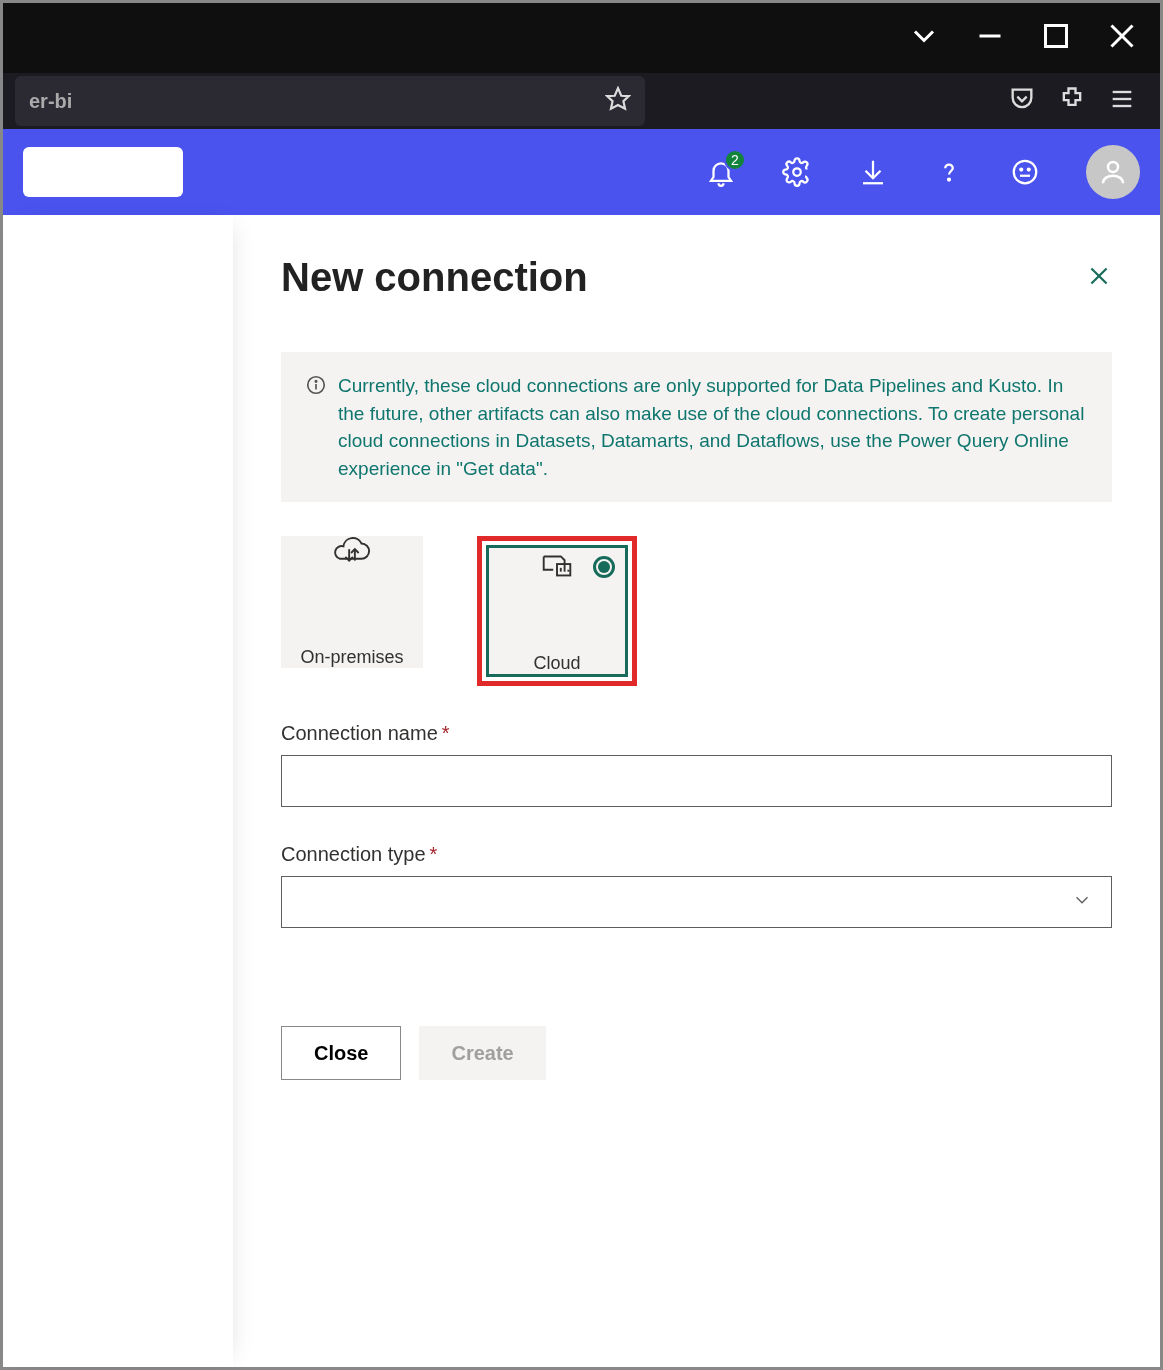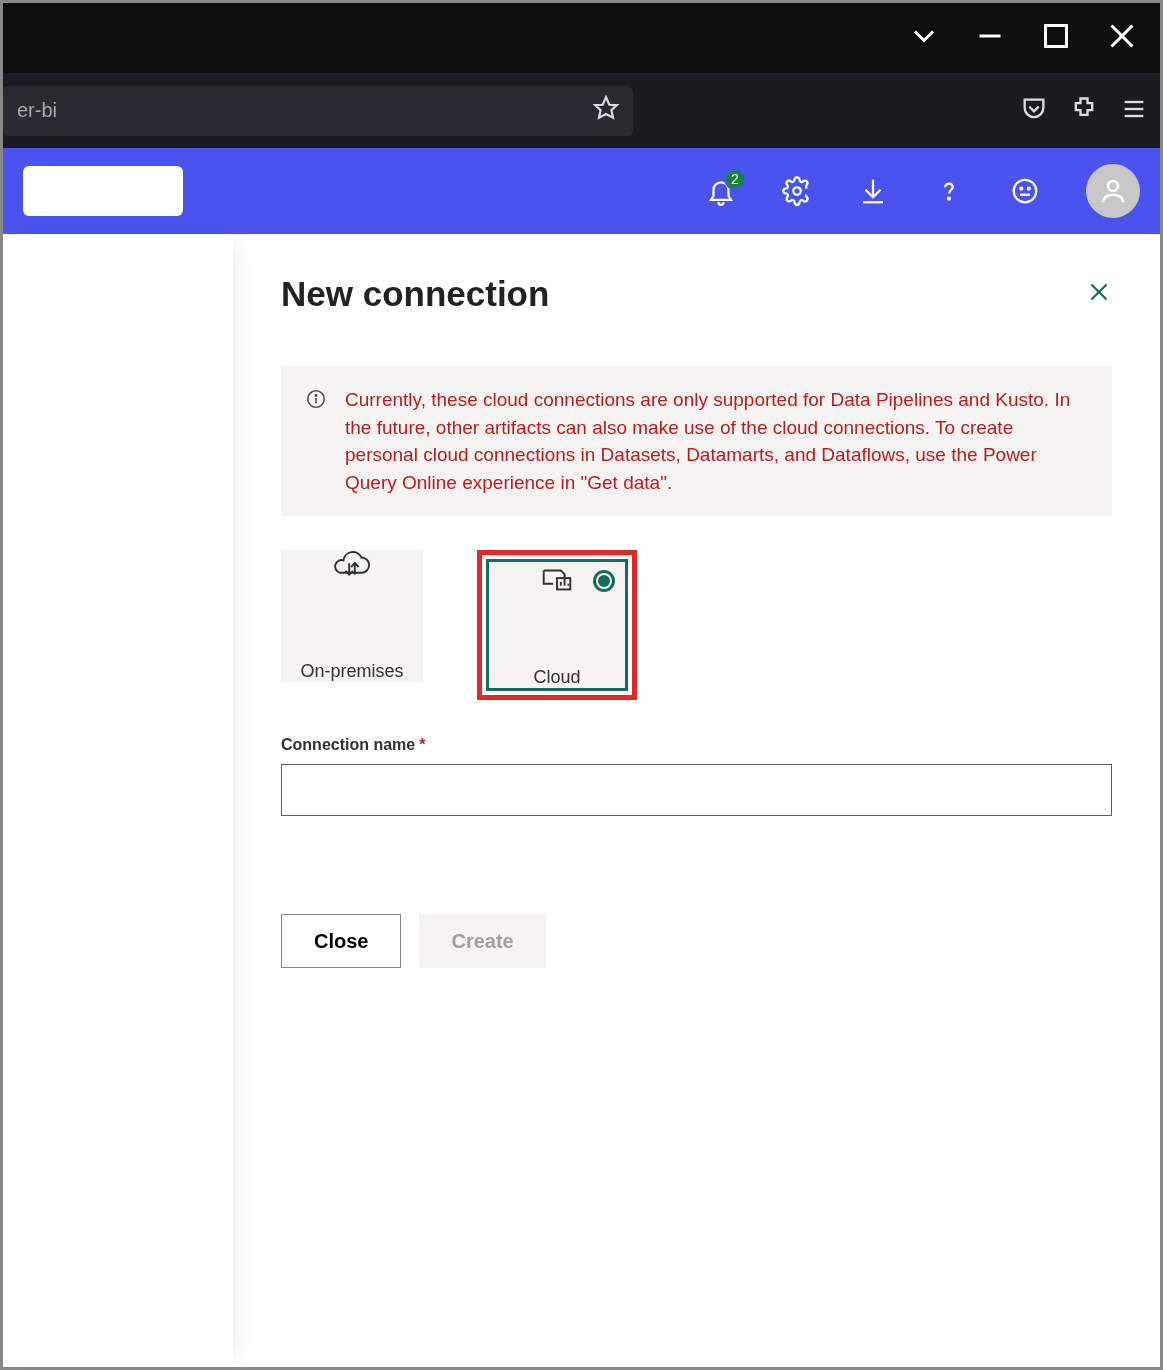--- a/index.html
+++ b/index.html
@@ -22,25 +22,26 @@
     height: 70px;
     display: flex;
     justify-content: flex-end;
     align-items: center;
     padding: 0 14px;
   }
   .win-controls { display:flex; gap: 30px; align-items:center; margin-right: 6px;}
   .win-controls svg { width: 36px; height: 36px; }
   .browser-bar {
     background: #1c1b22;
-    height: 75px;
+    height: 56px;
     display: flex;
     align-items: center;
-    padding: 0 12px;
+    padding: 0 24px;
     gap: 12px;
+    font-weight: bold;
   }
   .addr {
     flex: 0 1 auto;
     width: 630px;
     background: #2b2a33;
     height: 50px;
     border-radius: 6px;
     display:flex;
     align-items:center;
     padding: 0 14px;
@@ -116,34 +117,34 @@
     display:flex;
     flex-direction:column;
     gap: 28px;
   }
   .panel-header {
     display:flex;
     justify-content:space-between;
     align-items:center;
   }
   .panel-title {
-    font-size: 35px;
+    font-size: 40px;
     font-weight: 600;
     color:#222;
   }
   .close-x svg { width:26px;height:26px; }
 
   .info-box {
     background:#f4f3f2;
     padding: 20px 24px;
     display:flex;
-    gap: 18px;
+    gap: 11px;
     font-size: 19px;
     line-height: 1.45;
-    color:#b91c1c;
+    color:#0f766e;
     margin-top: 24px;
     justify-content: space-between;
   }
   .info-box .icon { flex:none; margin-top:2px;}
   .info-box .icon svg { width:22px;height:22px; }
 
   .tiles {
     display:flex;
     gap: 36px;
     margin-top: 6px;
@@ -175,21 +176,21 @@
     content:"";width:12px;height:12px;border-radius:50%;background:#166b5b;
   }
   .tile-wrap.highlighted {
     border: 5px solid #e02a2a;
     padding: 4px;
     margin-left: 18px;
   }
   .tile-wrap { display:inline-block; }
 
   .form-field { display:flex; flex-direction:column; gap:10px; margin-top: 8px;}
-  .form-label { font-size:16px; font-weight:700; color:#323130;}
+  .form-label { font-size:20px; font-weight:400; color:#323130;}
   .req { color:#a4262c; margin-left:4px;}
   .text-input {
     height:52px; border:1px solid #605e5c;
     font-size:18px; padding:0 12px;
   }
   .dropdown {
     height:52px; border:1px solid #605e5c;
     display:flex; align-items:center; justify-content:flex-end;
     padding:0 18px;
   }
@@ -371,20 +372,32 @@
         </span>
       </div>
 
       <div class="form-field">
         <label class="form-label">
           <span>Connection name</span><span class="req">*</span>
         </label>
         <input class="text-input" type="text" style="">
       </div>
 
+      <div class="form-field">
+        <label class="form-label">
+          <span>Connection type</span><span class="req">*</span>
+        </label>
+        <div class="dropdown">
+          <span>
+            <svg viewBox="0 0 24 24" fill="none" stroke="#605e5c" stroke-width="1.5">
+                <polyline points="6 9 12 15 18 9"></polyline>
+              </svg>
+          </span>
+        </div>
+      </div>
 
       <div class="footer-btns">
         <button class="btn">Close</button>
         <button class="btn primary-disabled">Create</button>
       </div>
     </div>
   </div>
 
 </div>
 

